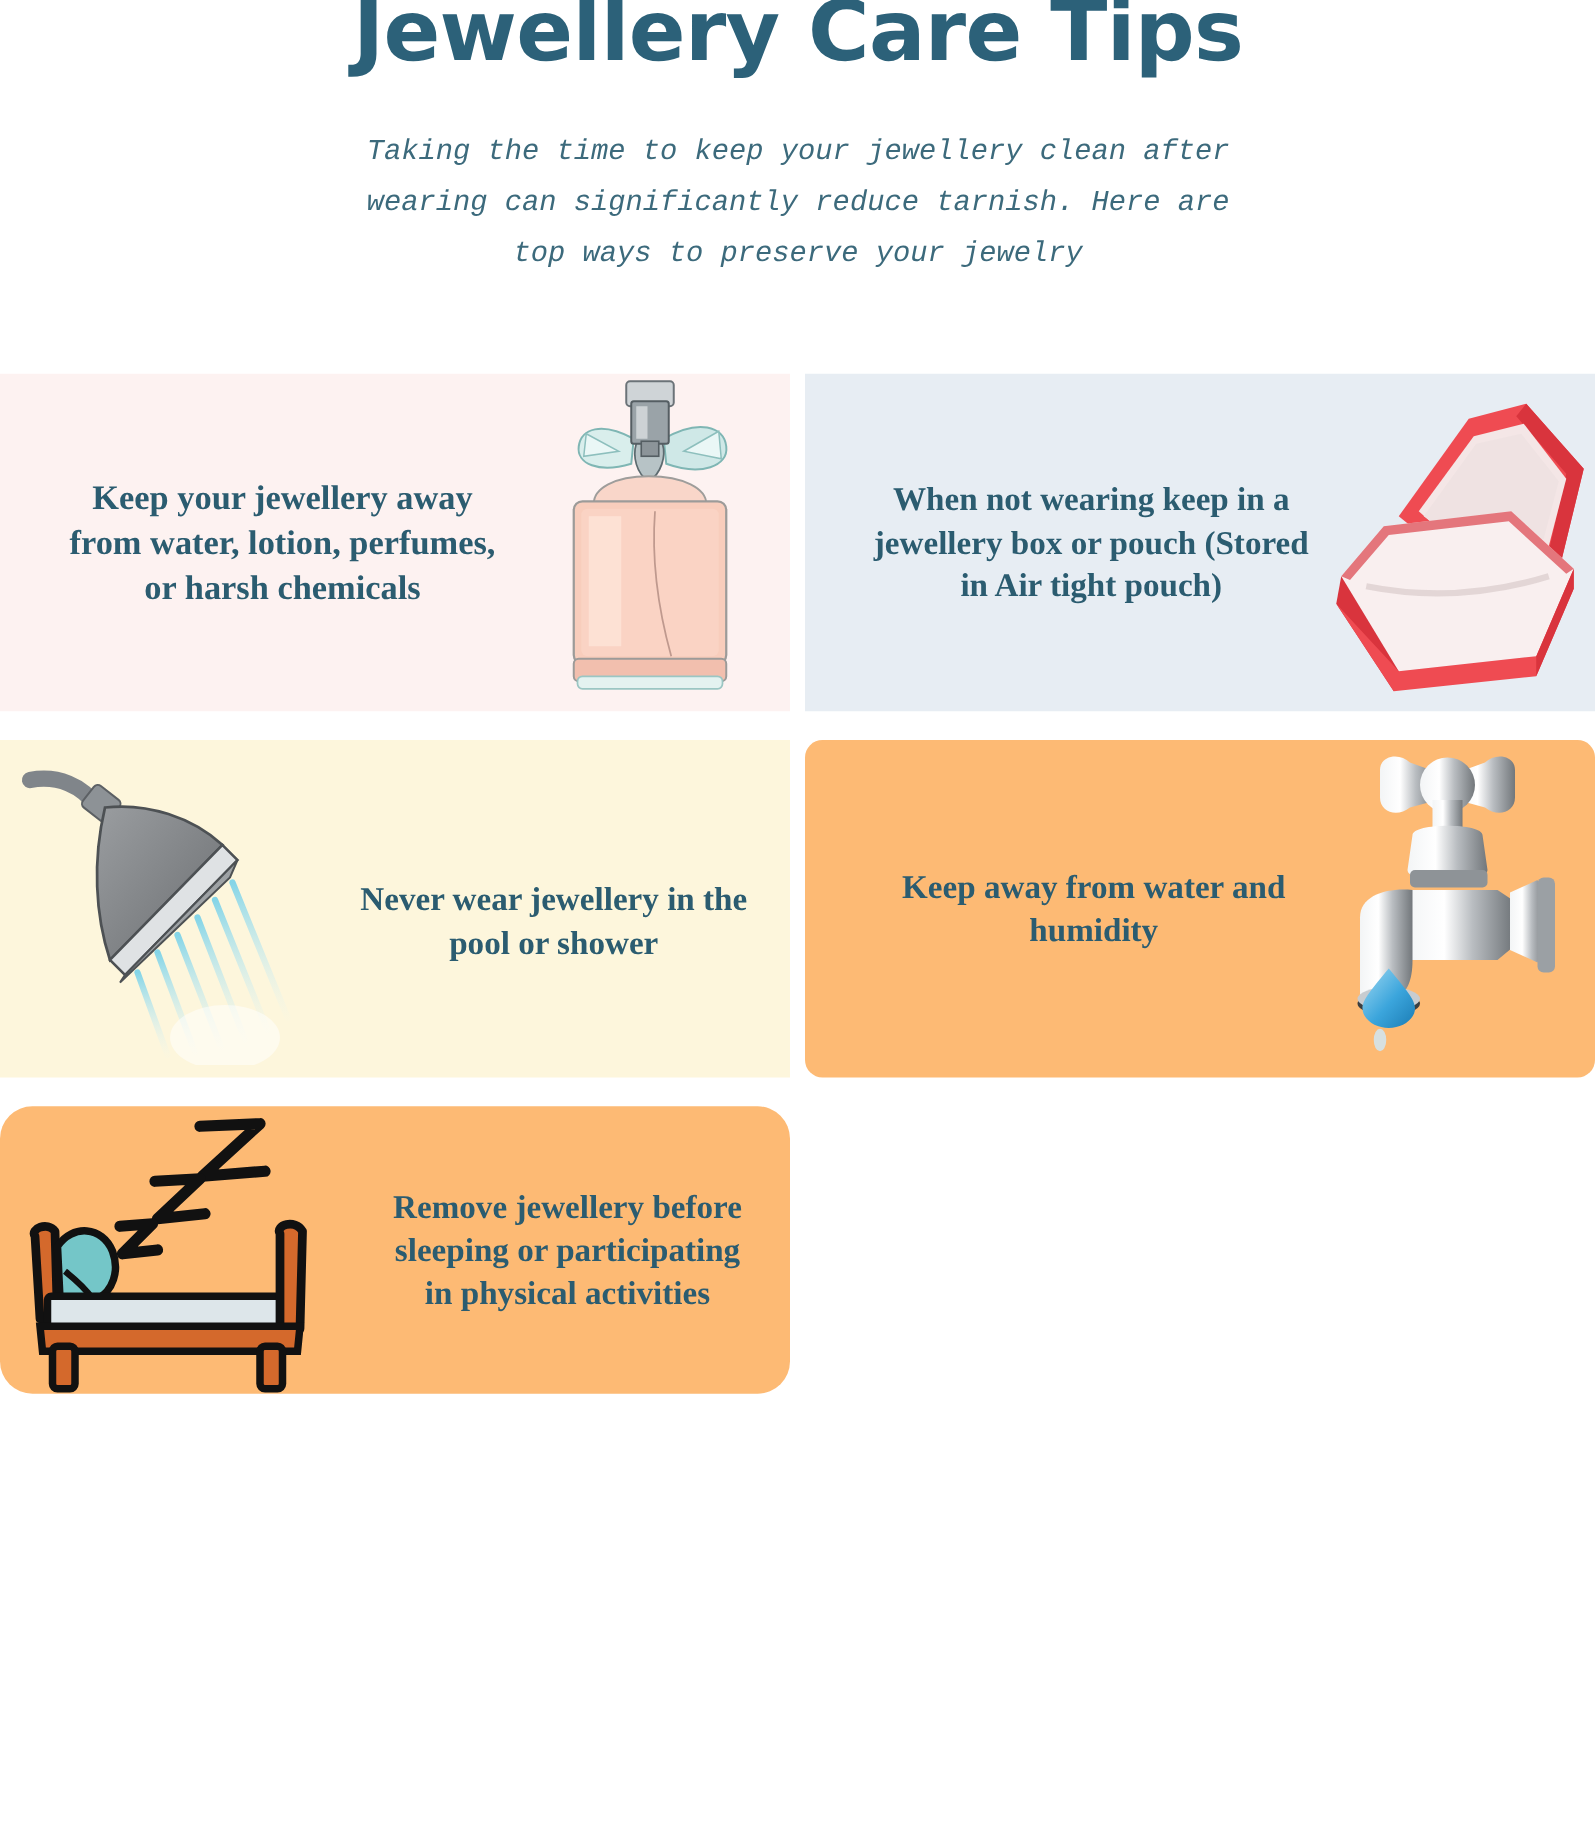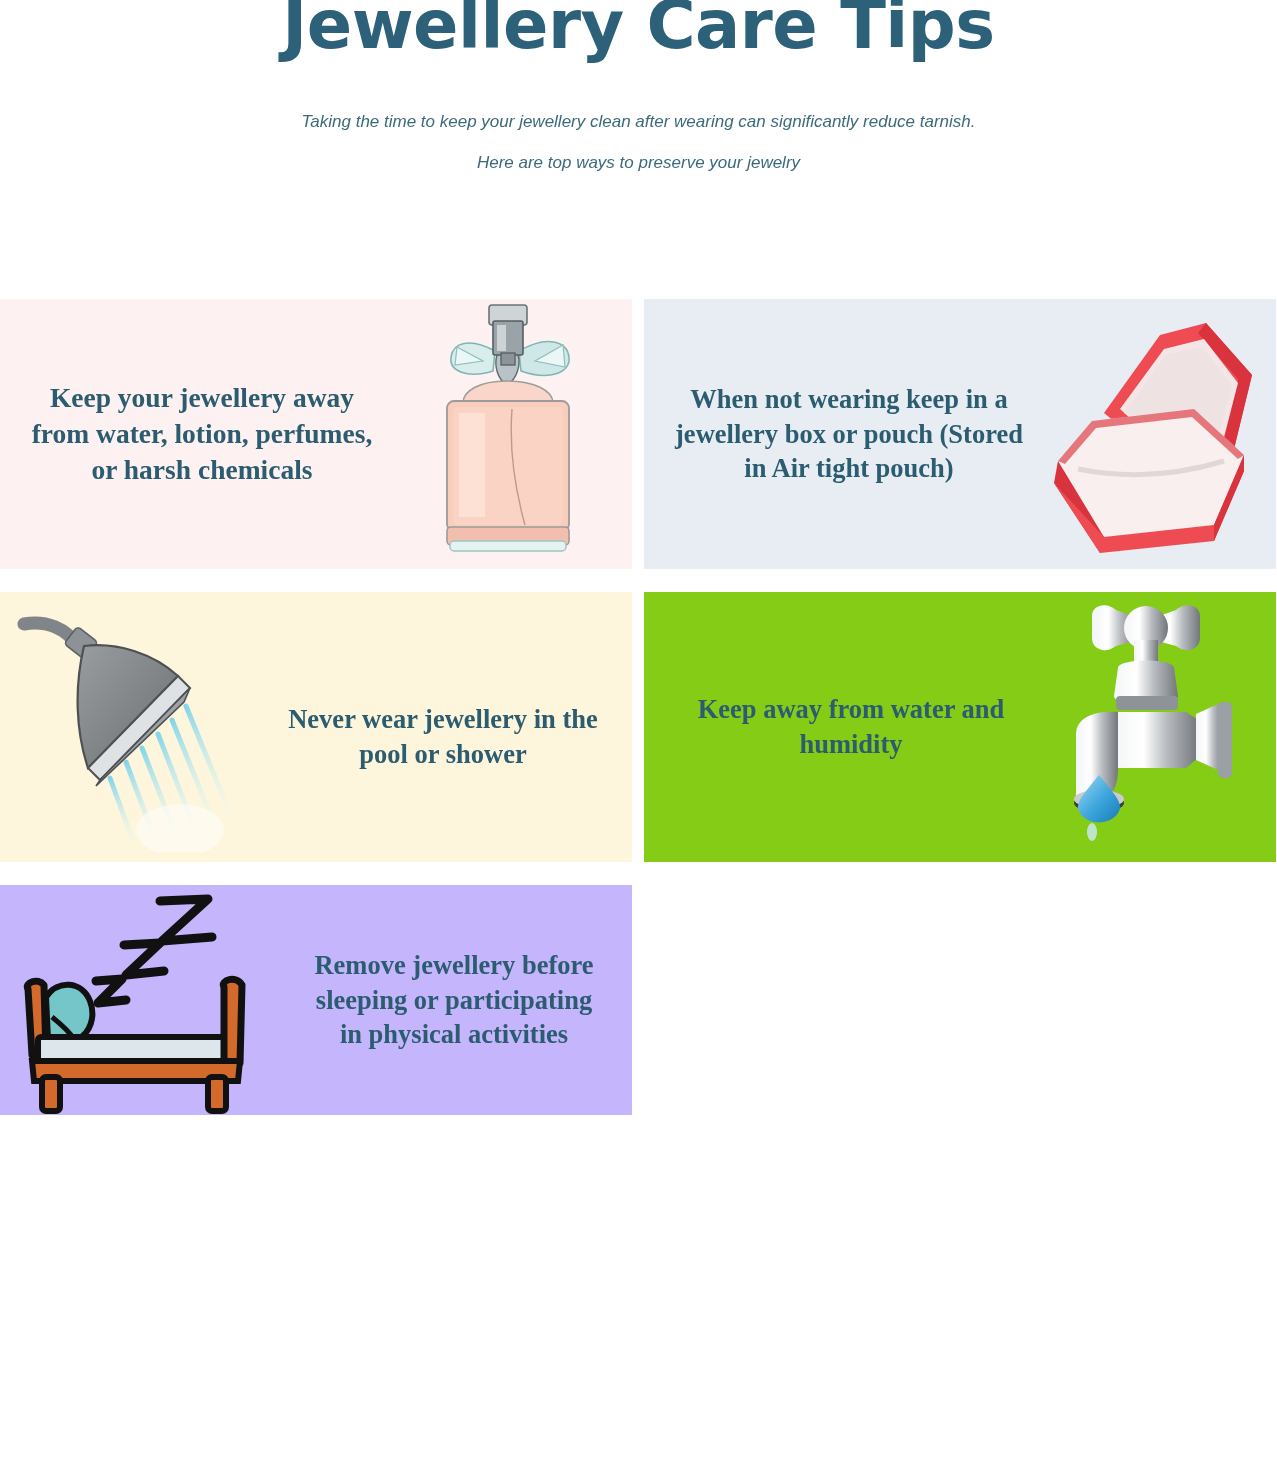--- a/index.html
+++ b/index.html
@@ -22,23 +22,23 @@
   .page-title {
     font-family: "DejaVu Sans", sans-serif;
     font-weight: bold;
     font-size: 67px;
     line-height: 68px;
     letter-spacing: -0.5px;
     color: #2c6179;
     margin-top: -9px;
   }
   .subtitle {
-    font-family: Liberation Sans, sans-serif;
+    font-family: Liberation Mono, monospace;
     font-style: italic;
-    font-size: 17px;
+    font-size: 23px;
     line-height: 41px;
     color: #3c6a7c;
     width: 700px;
     margin: 42px auto 0 auto;
     text-align: center;
   }
 
   
   .grid {
     position: absolute;
@@ -50,21 +50,21 @@
     column-gap: 12px;
     row-gap: 23px;
   }
   .card {
     width: 632px;
     display: flex;
     align-items: center;
     position: relative;
     overflow: hidden;
   }
-  .card.text-left  { flex-direction: row; }
+  .card.text-left  { flex-direction: row; padding-left: 24px; }
   .card.text-right { flex-direction: row-reverse; }
 
   .card-text {
     font-family: "Liberation Serif", serif;
     font-weight: bold;
     color: #2b5c70;
     text-align: center;
     line-height: 1.32;
     flex: 0 0 auto;
   }
@@ -80,27 +80,27 @@
   
   .c1 { background: #fdf2f1; }
   .c1 .card-text { width: 360px; font-size: 27.5px; margin-left: 22px; }
   
   .c2 { background: #e7edf3; }
   .c2 .card-text { width: 360px; font-size: 26.5px; margin-left: 25px; }
   
   .c3 { background: #fdf6dc; }
   .c3 .card-text { width: 330px; font-size: 26.5px; margin-right: 24px; margin-top: 20px; }
   
-  .c4 { background: #84cc16; }
+  .c4 { background: #fdba74; border-radius: 14px; }
   .c4 .card-text { width: 330px; font-size: 26.5px; margin-left: 42px; }
   
   .c5 { background: #e7eef4; }
   .c5 .card-text { width: 330px; font-size: 26.5px; margin-left: 40px; }
   
-  .c6 { background: #c4b5fd; }
+  .c6 { background: #fdba74; border-radius: 26px; }
   .c6 .card-text { width: 300px; font-size: 26.5px; margin-right: 28px; }
 
   svg { display: block; }
 </style>
 </head>
 <body>
 
 <div class="page">
 
   <div class="header">

